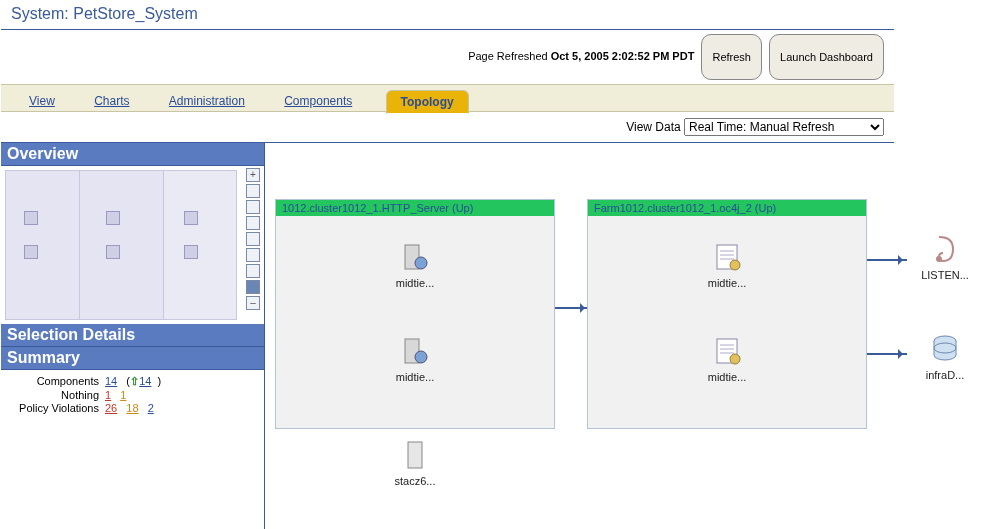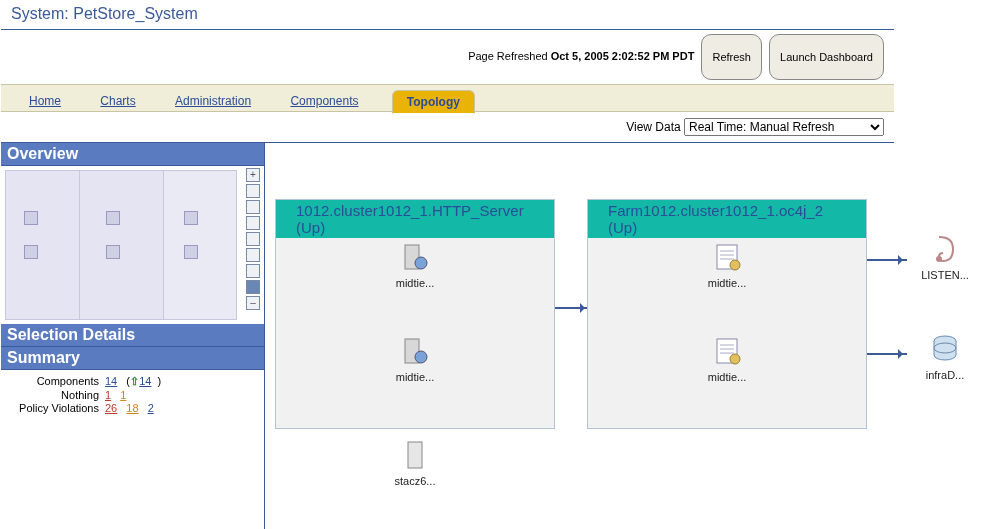--- a/index.html
+++ b/index.html
@@ -166,24 +166,24 @@
     flex: 1;
     position: relative;
     background: #fff;
   }
   .group {
     position: absolute;
     background: #f1f1f1;
     border: 1px solid #b3c4d9;
   }
   .group .g-title {
-    background: #14b8a6;
+    background: #22c55e;
     color: #2b4c99;
-    font-size: 15px;
-    padding: 2px 20px;
+    font-size: 11px;
+    padding: 2px 6px;
   }
   .node-big {
     position: absolute;
     width: 80px;
     text-align: center;
     font-size: 11px;
   }
   .node-big .icon {
     width: 32px; height: 32px;
     margin: 0 auto 4px auto;
@@ -210,21 +210,21 @@
 
   <div class="title-bar">System: PetStore_System</div>
 
   <div class="status-row">
     <span><span>Page Refreshed</span> <span class="ts">Oct 5, 2005 2:02:52 PM PDT</span></span>
     <button class="btn">Refresh</button>
     <button class="btn">Launch Dashboard</button>
   </div>
 
   <div class="tabs-bar">
-    <a href="#" class="tab-link">Home</a>
+    <a href="#" class="tab-link">View</a>
     <a href="#" class="tab-link">Charts</a>
     <a href="#" class="tab-link">Administration</a>
     <a href="#" class="tab-link">Components</a>
     <span class="tab-active">Topology</span>
   </div>
 
   <div class="view-row">
     <span>View Data</span>
     <select>
       <option selected="">Real Time: Manual Refresh</option>

